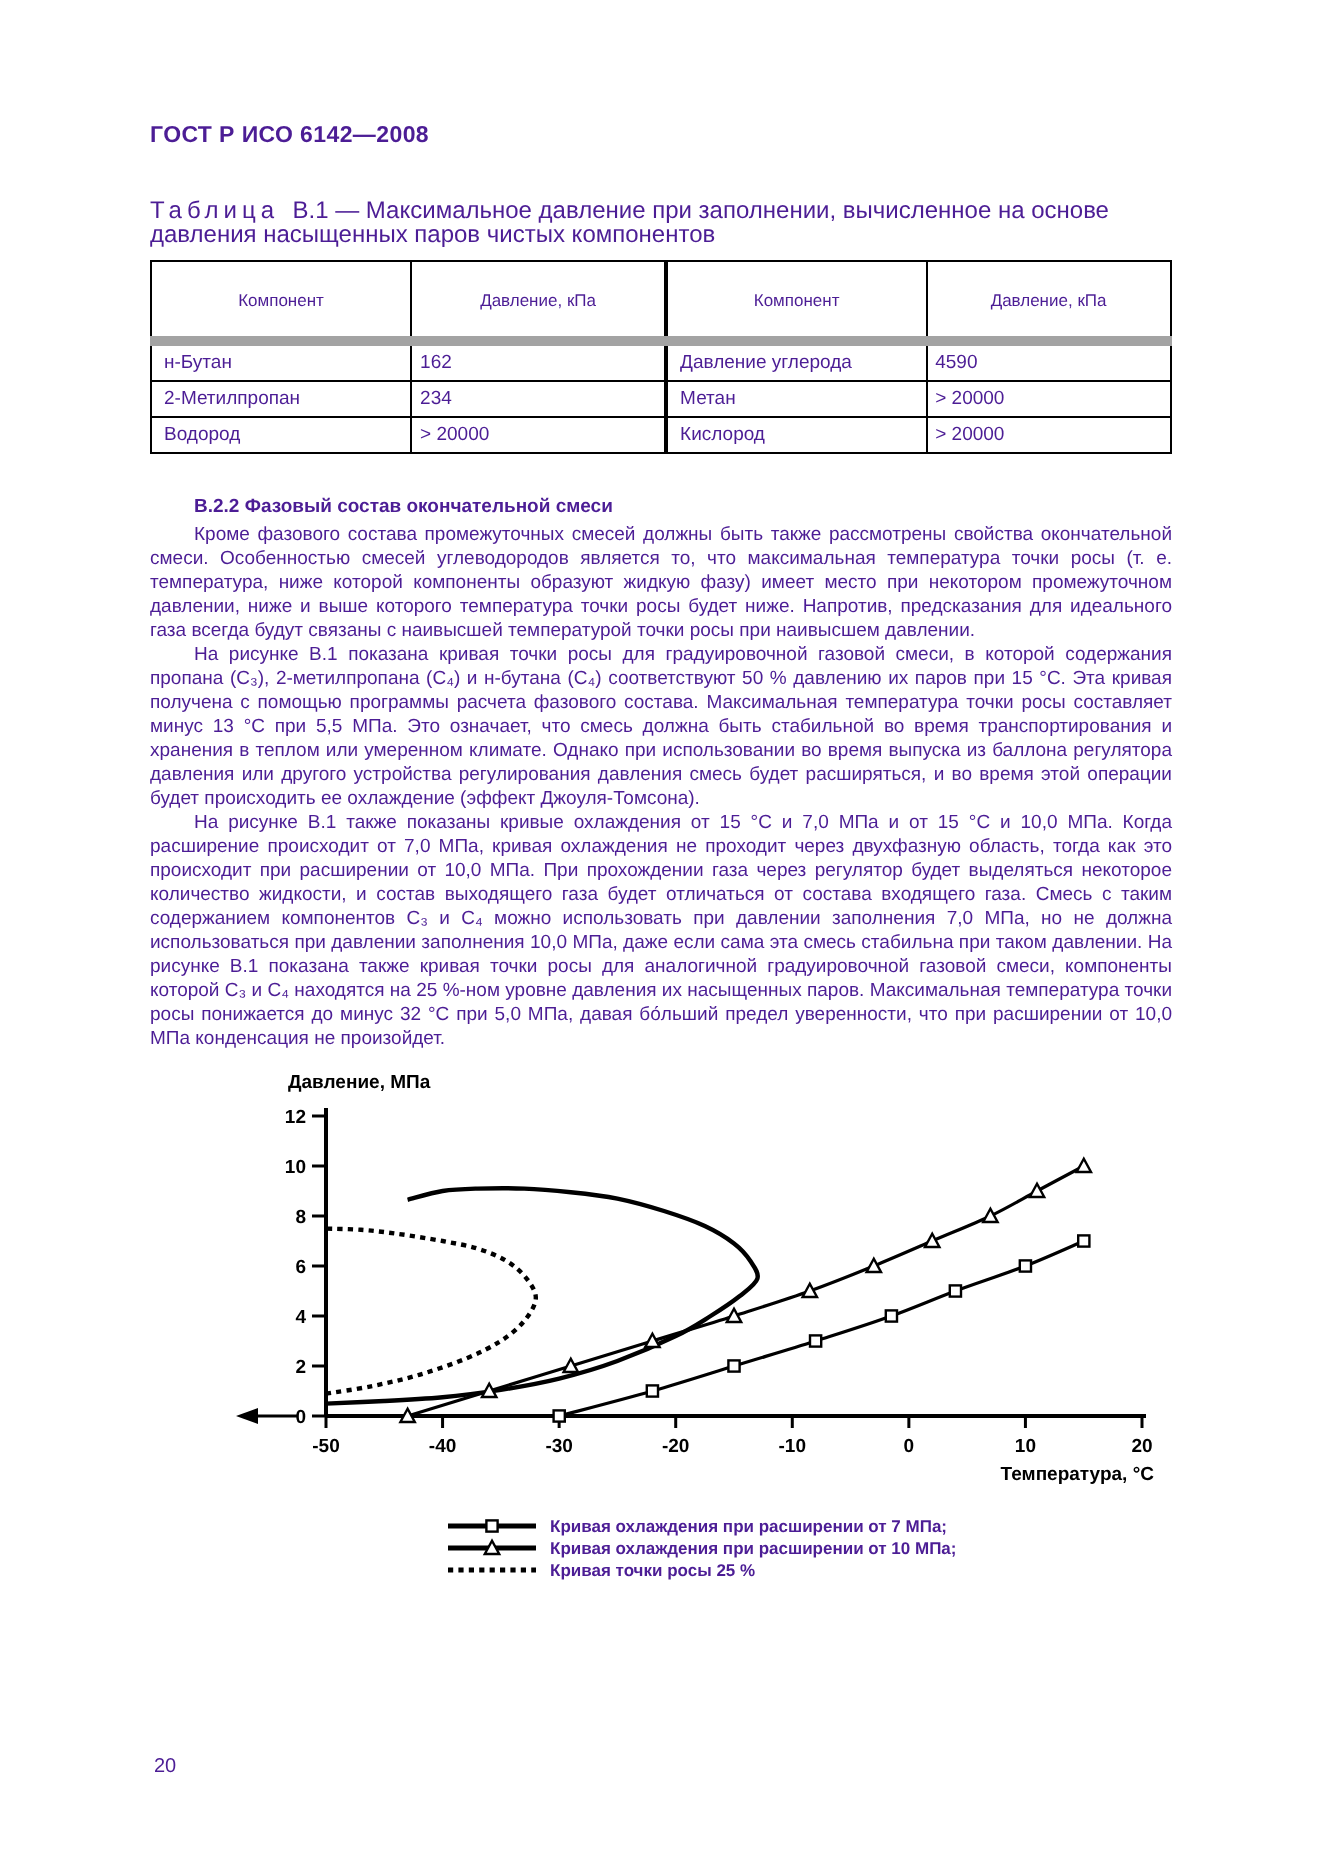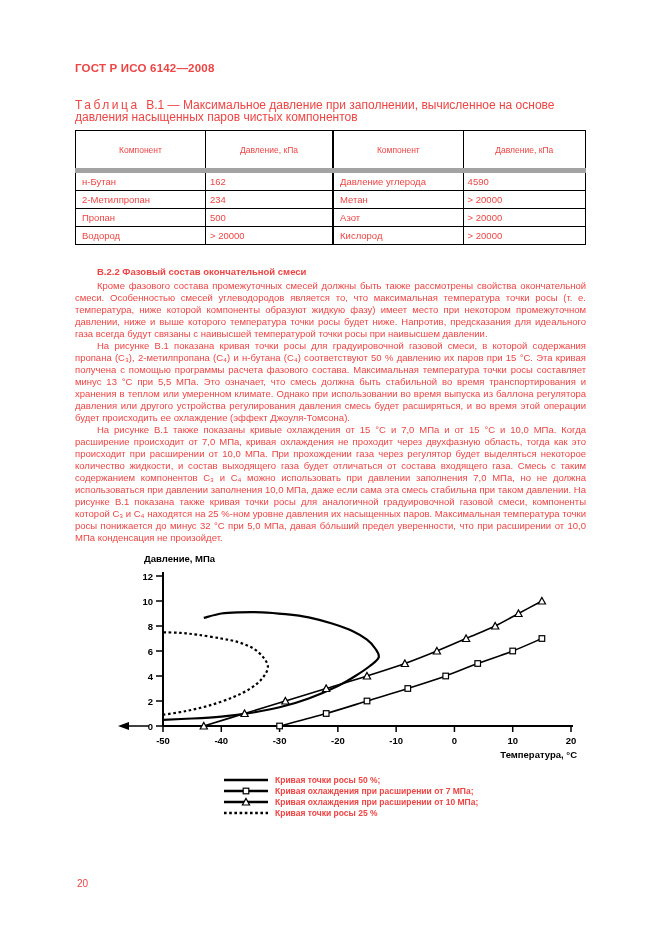--- a/index.html
+++ b/index.html
@@ -1,21 +1,21 @@
 <!DOCTYPE html>
 <html lang="ru"><head>
 <meta charset="utf-8">
 <style>
   html,body{margin:0;padding:0;background:#888;}
   .page{
     position:relative;
     width:661px;height:936px;
     background:#ffffff;
     font-family:"Liberation Sans", sans-serif;
-    color:#ef4444;
+    color:#4c1d95;
     overflow:hidden;
     margin:0 auto;
   }
   .content{position:absolute;left:75px;top:62px;width:511px;}
   .doc-header{font-size:11.5px;font-weight:bold;letter-spacing:.2px;}
   .table-caption{margin-top:25px;font-size:12px;line-height:12px;text-align:left;}
   .table-caption .spaced{letter-spacing:2.5px;}
   table.b1{
     margin-top:7px;border-collapse:collapse;width:100%;
     font-size:9.5px;
@@ -72,26 +72,20 @@
           <tr>
             <td class="name">н-Бутан</td>
             <td class="val thickR">162</td>
             <td class="name">Давление углерода</td>
             <td class="val">4590</td>
           </tr>
           <tr>
             <td class="name">2-Метилпропан</td>
             <td class="val thickR">234</td>
             <td class="name">Метан</td>
-            <td class="val">&gt; 20000</td>
-          </tr>
-          <tr>
-            <td class="name">Пропан</td>
-            <td class="val thickR">500</td>
-            <td class="name">Азот</td>
             <td class="val">&gt; 20000</td>
           </tr>
           <tr>
             <td class="name">Водород</td>
             <td class="val thickR">&gt; 20000</td>
             <td class="name">Кислород</td>
             <td class="val">&gt; 20000</td>
           </tr>
         </tbody>
     </table>
@@ -165,26 +159,20 @@
           <polygon points="407.5,59.9 403.9,66.5 411.1,66.5" fill="#fff" stroke="#000" stroke-width="1.2"></polygon>
           <polygon points="430.9,47.4 427.29999999999995,54 434.5,54" fill="#fff" stroke="#000" stroke-width="1.2"></polygon>
           <path d="M52,164.8C55.9,164.2 67.5,162.6 75.3,161C83.1,159.4 90.8,157.7 98.6,155.4C106.4,153.1 115.1,150.1 121.9,147.3C128.7,144.5 134.5,141.6 139.4,138.5C144.3,135.4 148.2,132.0 151.1,128.5C154.0,125.0 156.7,120.8 156.9,117.3C157.1,113.8 154.7,110.4 152.3,107.3C149.9,104.2 146.4,101.0 142.3,98.5C138.2,96.0 133.1,94.0 127.8,92.3C122.5,90.6 117.1,89.8 110.3,88.5C103.5,87.3 93.8,85.7 87,84.8C80.2,83.9 75.3,83.3 69.5,82.9C63.7,82.5 54.9,82.4 52,82.3" fill="none" stroke="#000" stroke-width="2.2" stroke-dasharray="2.6 2.6"></path>
         </svg>
     </div>
 
     <div class="legend">
         <div class="legend-row">
           <svg width="46" height="10" class="legend-sample">
             <line x1="1" y1="5" x2="45" y2="5" stroke="#000" stroke-width="2.6"></line>
-          </svg>
-          <span class="legend-label">Кривая точки росы 50 %;</span>
-        </div>
-        <div class="legend-row">
-          <svg width="46" height="10" class="legend-sample">
-            <line x1="1" y1="5" x2="45" y2="5" stroke="#000" stroke-width="2.6"></line>
             <rect x="20.2" y="2.2" width="5.6" height="5.6" fill="#fff" stroke="#000" stroke-width="1.2"></rect>
           </svg>
           <span class="legend-label">Кривая охлаждения при расширении от 7 МПа;</span>
         </div>
         <div class="legend-row">
           <svg width="46" height="10" class="legend-sample">
             <line x1="1" y1="5" x2="45" y2="5" stroke="#000" stroke-width="2.6"></line>
             <polygon points="23,1.4 19.4,8 26.6,8" fill="#fff" stroke="#000" stroke-width="1.2"></polygon>
           </svg>
           <span class="legend-label">Кривая охлаждения при расширении от 10 МПа;</span>

